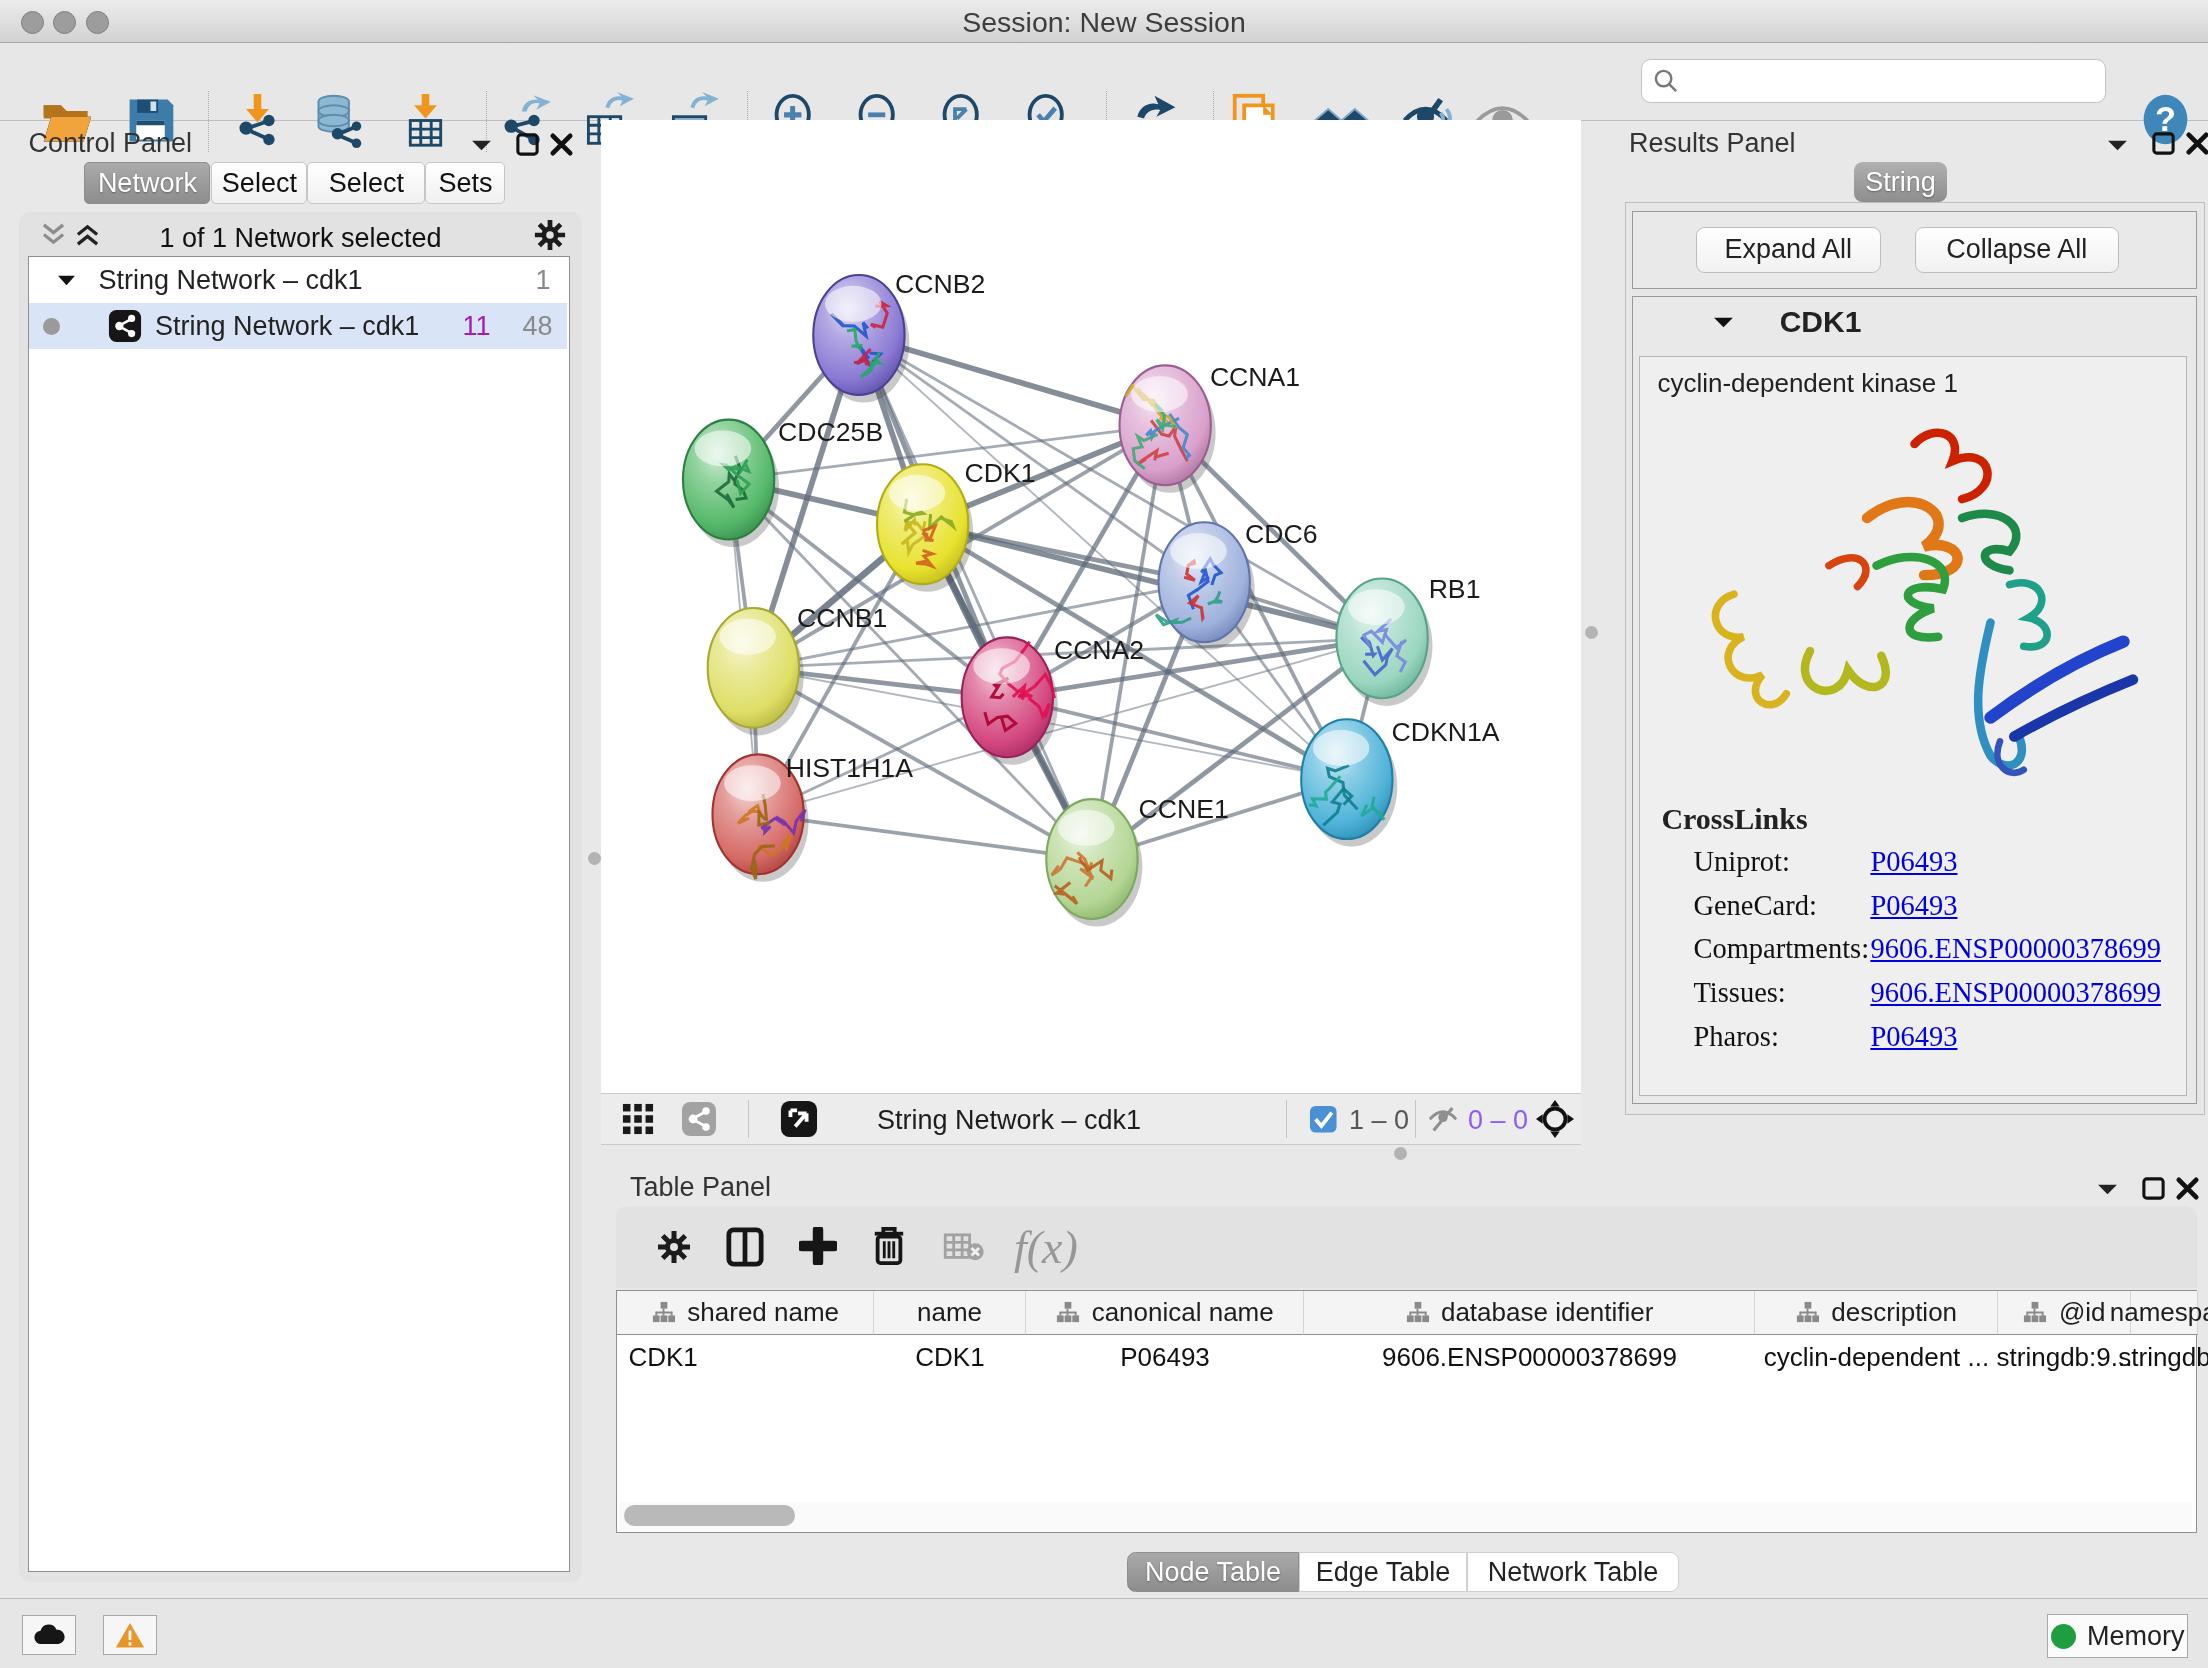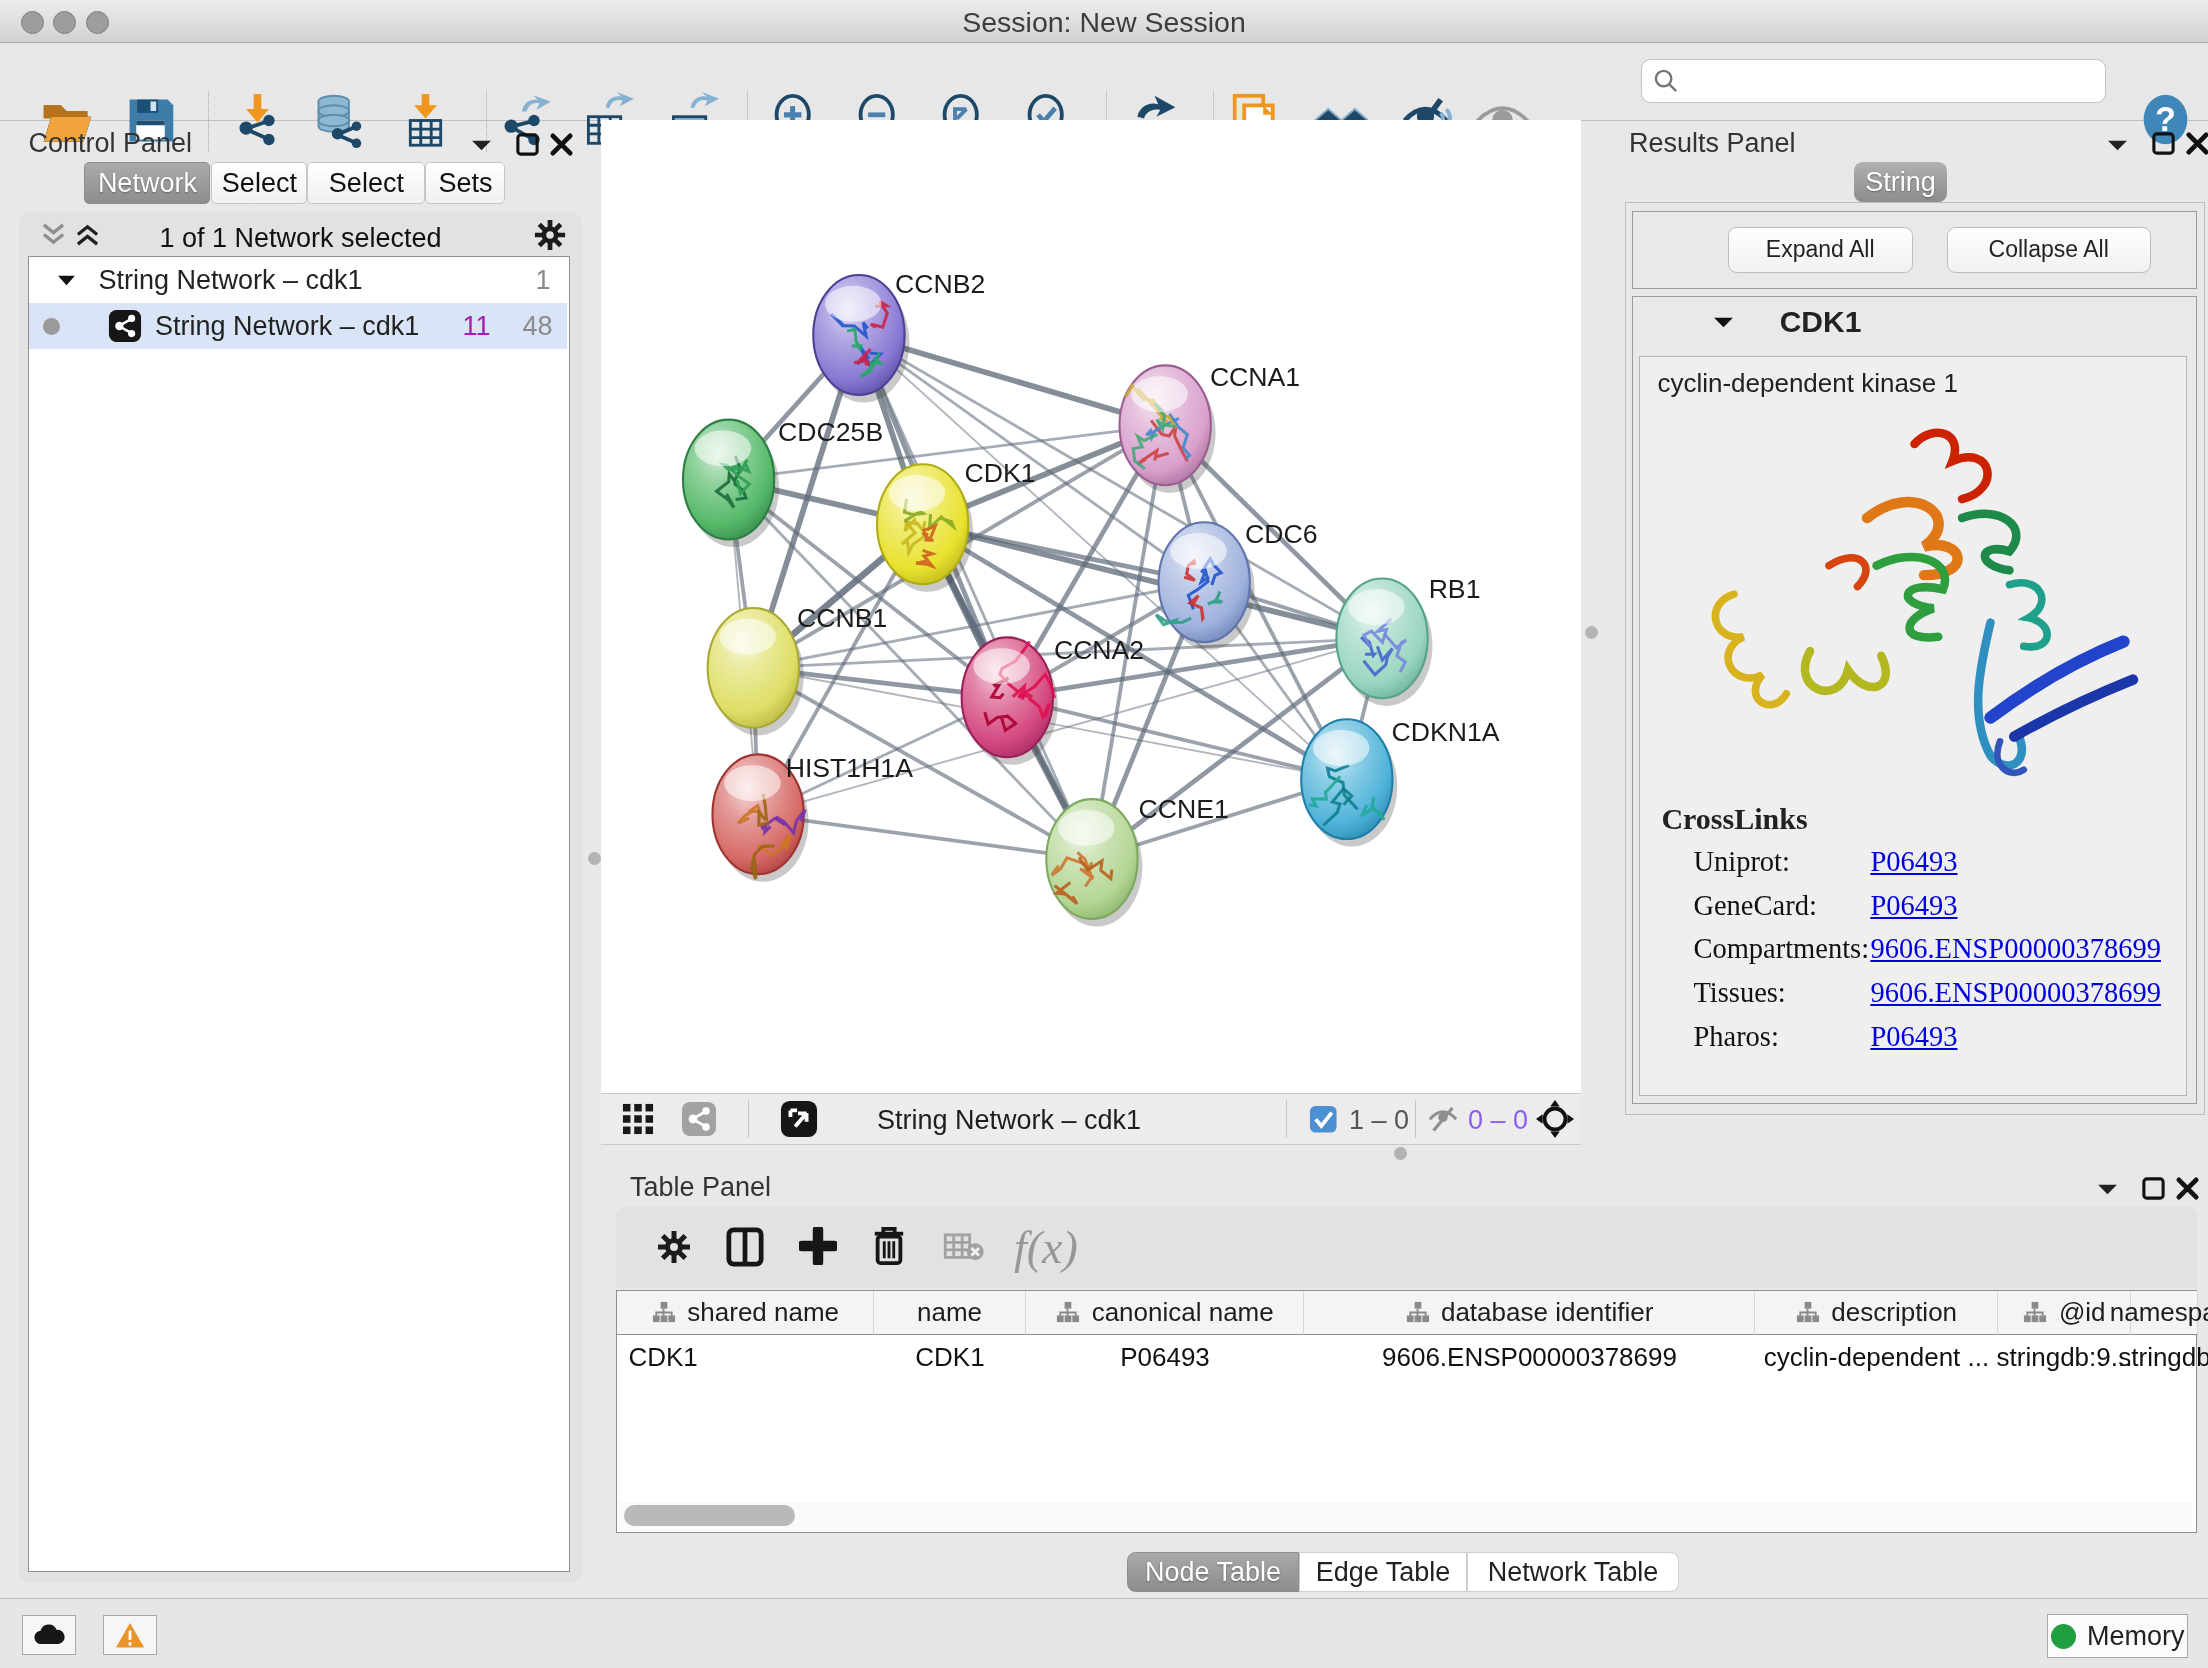--- a/index.html
+++ b/index.html
@@ -41,21 +41,21 @@
   #canvas{left:601px;top:120px;width:980px;height:973px;background:#ffffff;}
   #net-bottombar{left:601px;top:1093px;width:980px;height:50px;background:#ececec;
     border-top:1px solid #c9c9c9;border-bottom:1px solid #c9c9c9;}
   .nb-sep{position:absolute;top:5.7px;height:38px;border-left:1px solid #c4c4c4;}
   
   #results-panel{left:1582px;top:120px;width:627px;height:1045px;}
   #rp-outer{position:absolute;left:43px;top:82px;width:578px;height:911px;background:#e7e7e7;
     border:1px solid #bdbdbd;}
   .rp-btn{position:absolute;top:27px;height:44px;background:linear-gradient(#ffffff,#f1f1f1);
     border:1px solid #bdbdbd;border-radius:8.6px;display:flex;align-items:center;
-    justify-content:center;font-size:23px;margin-left:32px;}
+    justify-content:center;font-size:27px;}
   #rp-content{position:absolute;left:5.7px;top:93px;width:565px;height:808px;background:#e9e9e9;
     border:1.9px solid #9a9a9a;box-sizing:border-box;}
   #rp-inner{position:absolute;left:6.7px;top:59px;width:548px;height:740px;background:#efefef;
     border:1px solid #b5b5b5;box-sizing:border-box;}
   .xl-row{position:absolute;left:53px;height:42px;font-family:"Liberation Serif",serif;
     font-size:28.5px;color:#111;display:flex;}
   .xl-label{width:177px;}
   .xl-link{color:#0000de;text-decoration:underline;}
   
   #table-panel{left:599px;top:1166px;width:1609px;height:428px;}

